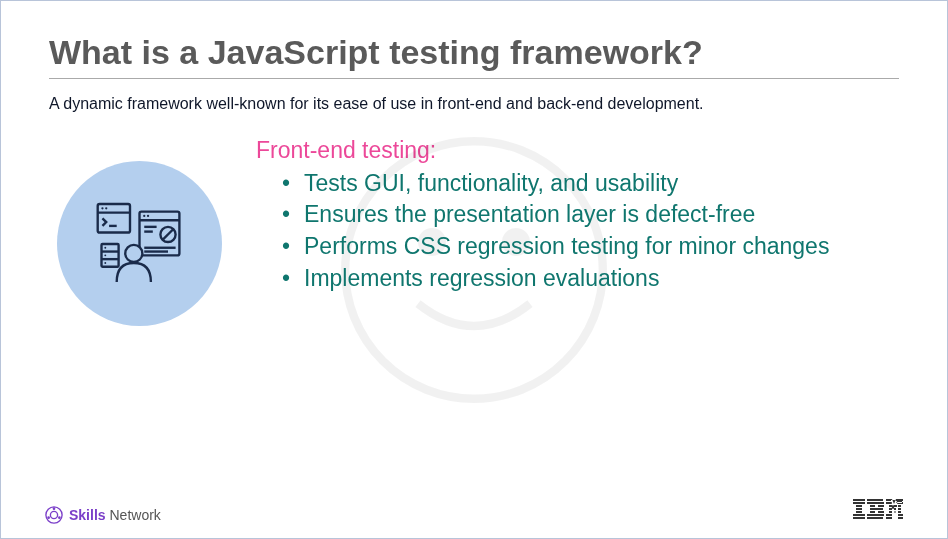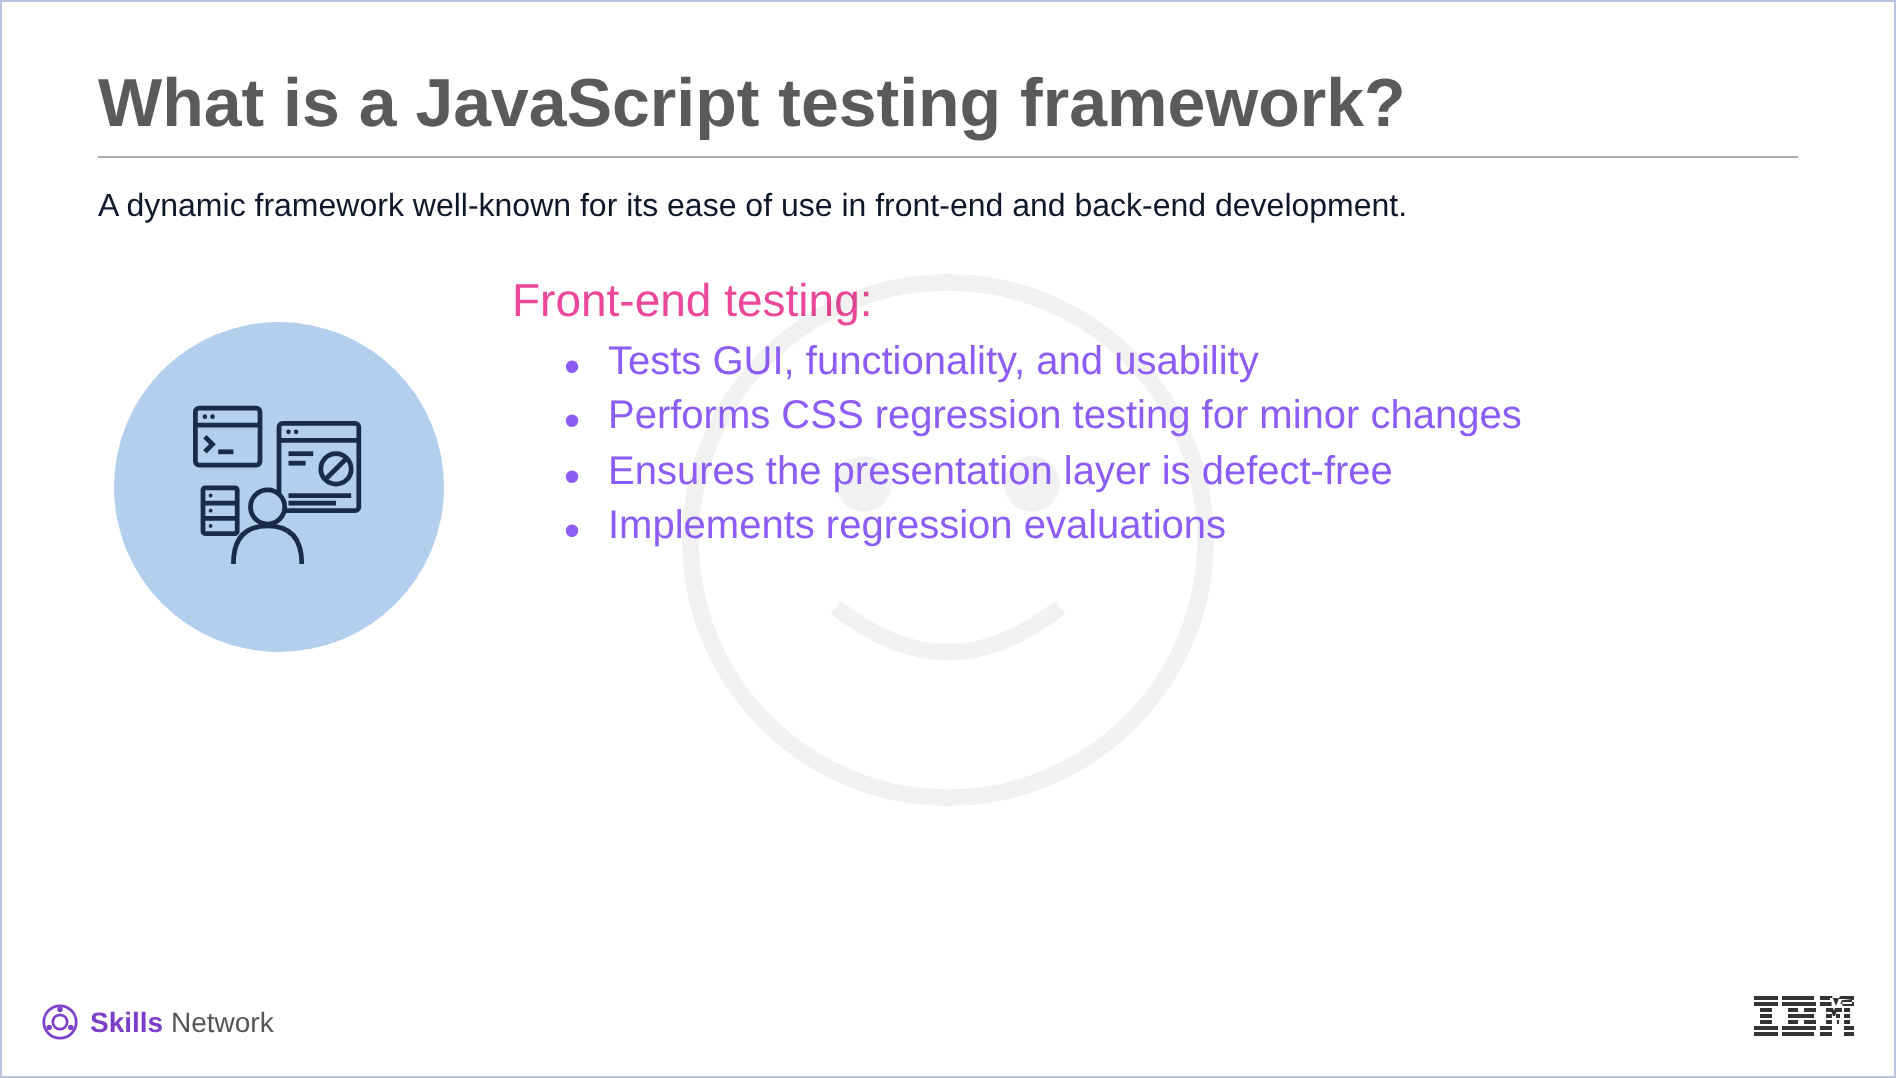--- a/index.html
+++ b/index.html
@@ -62,40 +62,40 @@
   .list-title {
     font-size: 23px;
     color: #ec4899;
     margin-bottom: 4px;
   }
   ul.bullets {
     list-style: none;
     padding-left: 26px;
   }
   ul.bullets li {
-    font-size: 20px;
-    color: #8b5cf6;
+    font-size: 23px;
+    color: #0f766e;
     line-height: 1.38;
     position: relative;
     padding-left: 22px;
   }
   ul.bullets li::before {
     content: "•";
     position: absolute;
     left: 0;
     top: 0;
     font-size: 23px;
   }
   .footer {
     position: absolute;
     left: 0; right: 0; bottom: 14px;
     display: flex;
     justify-content: space-between;
-    align-items: center;
-    padding: 0 20px;
+    align-items: flex-end;
+    padding: 0 44px;
   }
   .skills-network {
     display: flex;
     align-items: center;
     gap: 6px;
     font-size: 14px;
   }
   .sn-logo {
     width: 18px; height: 18px;
   }
@@ -159,22 +159,22 @@
 
         <circle cx="44" cy="54" r="9" fill="#b4cfee" stroke="#1a2b4a" stroke-width="2.5"></circle>
         <path d="M26 84 Q26 64 44 64 Q62 64 62 84" fill="#b4cfee" stroke="#1a2b4a" stroke-width="2.5"></path>
       </svg>
     </div>
 
     <div class="list-block">
       <div class="list-title">Front-end testing:</div>
       <ul class="bullets">
         <li>Tests GUI, functionality, and usability</li>
+        <li>Ensures the presentation layer is defect-free</li>
         <li>Performs CSS regression testing for minor changes</li>
-        <li>Ensures the presentation layer is defect-free</li>
         <li>Implements regression evaluations</li>
       </ul>
     </div>
   </div>
 
   <div class="footer">
     <div class="skills-network">
       <span class="sn-logo">
         <svg viewBox="0 0 20 20">
           <circle cx="10" cy="10" r="9" fill="none" stroke="#7b3fc9" stroke-width="1.5"></circle>

